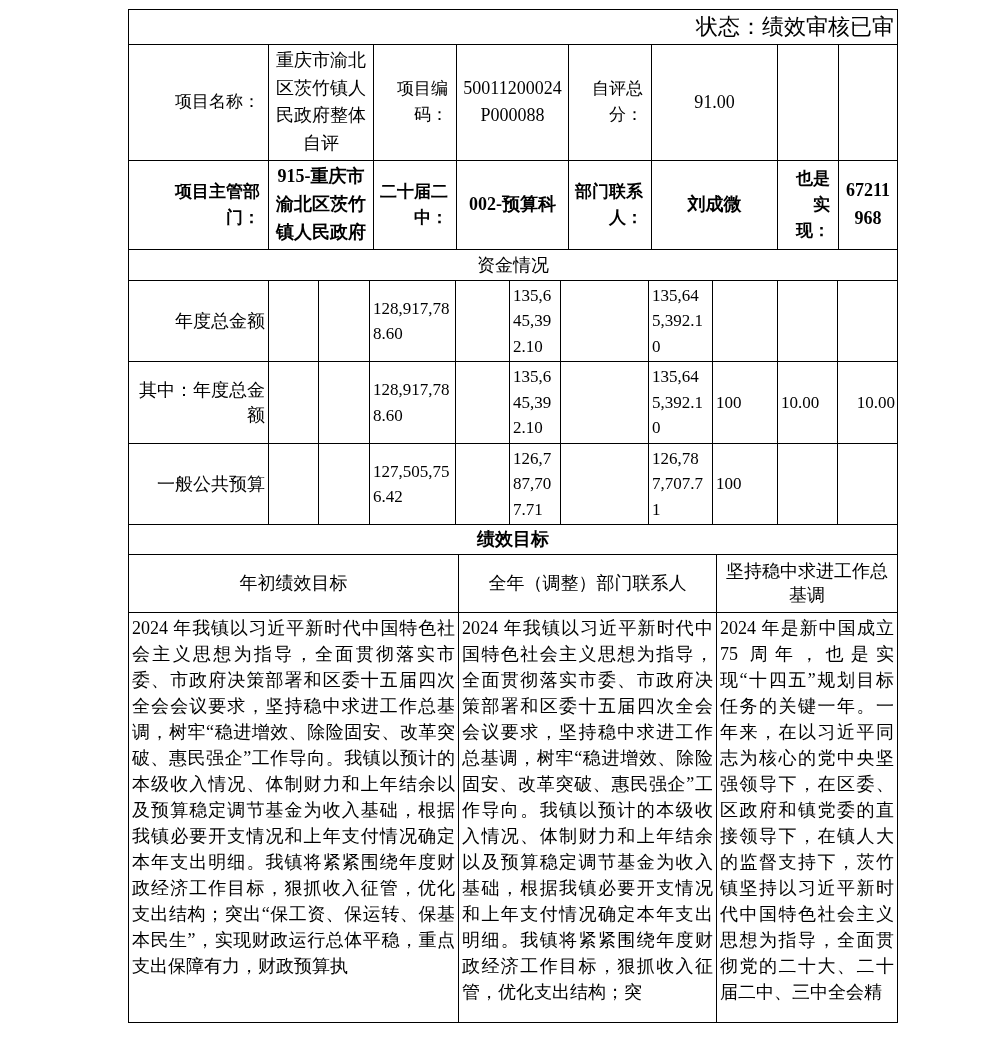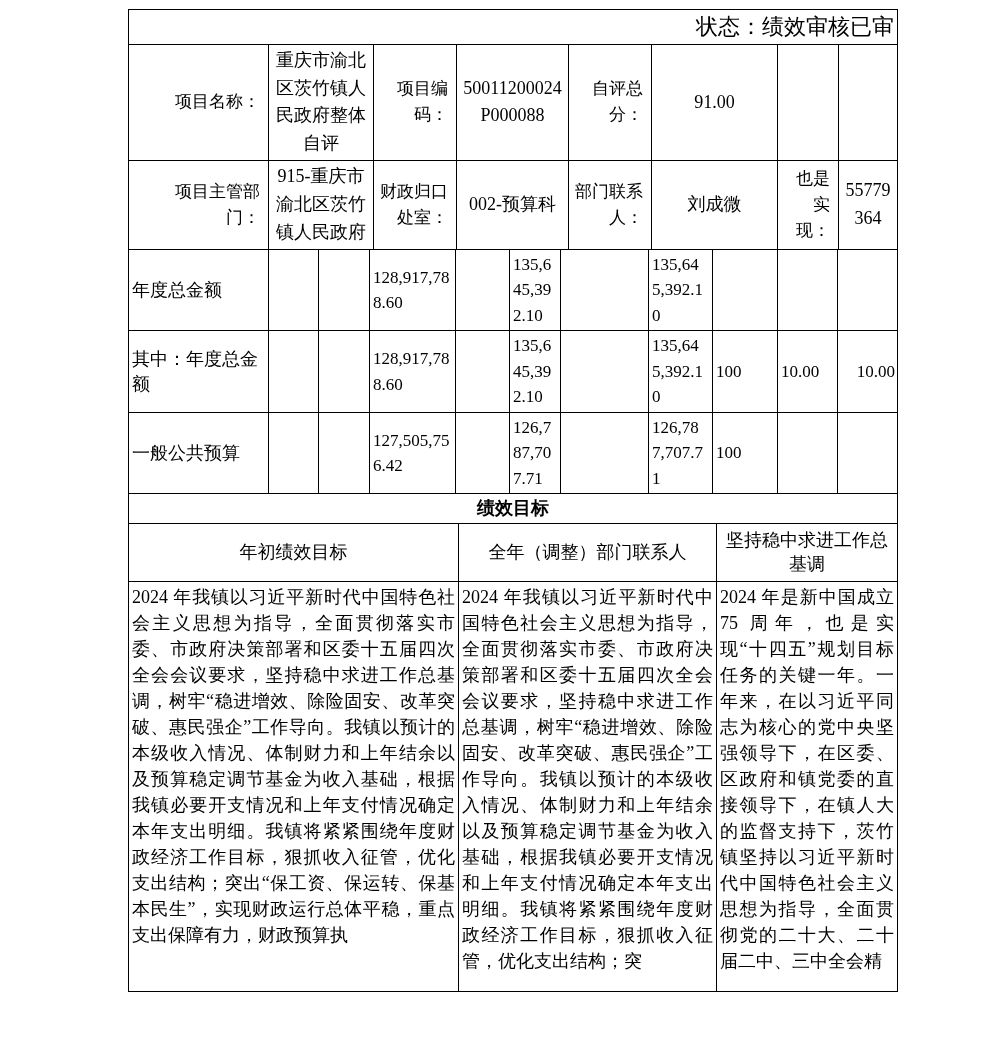--- a/index.html
+++ b/index.html
@@ -10,34 +10,34 @@
   .sheet{position:absolute;left:128px;top:9px;width:769px;}
   table.t{border-collapse:collapse;table-layout:fixed;width:769px;}
   table.t + table.t{margin-top:-1px;}
   td{border:1px solid #000;padding:2px 3px;word-break:break-all;overflow:hidden;
      font-size:18px;vertical-align:middle;line-height:1.35;}
   
   tr.r-status{height:27px;}
   td.status{text-align:right;font-size:22px;padding-right:3px;}
   
   tr.r-info1{height:112px;}
-  tr.r-info2{height:84px;}
+  tr.r-info2{height:84px;font-weight:bold;}
   td.lbl{text-align:right;font-size:17px;padding-left:4px;padding-right:8px;line-height:1.55;}
   td.lbl .w5{max-width:100px;margin-left:auto;}
   td.val{text-align:center;line-height:1.55;}
   
   td.sec{text-align:center;}
   tr.r-sec1{height:31px;}
   tr.r-sec2{height:28px;font-weight:bold;}
   
   tr.fh{height:57px;}
   tr.fh td{text-align:center;font-size:17px;}
   tr.fr1,tr.fr2{height:80px;}
   tr.fr3{height:77px;}
-  td.flbl{text-align:left;}
+  td.flbl{text-align:right;}
   td.num{text-align:left;font-size:17px;line-height:1.5;}
   td.score{text-align:right;padding-right:2px;}
   
   tr.ph{height:58px;}
   tr.ph td{text-align:center;}
   tr.pt td{height:405px;vertical-align:top;padding:2px 3px;}
   .clip{height:396px;overflow:hidden;text-align:justify;line-height:26px;font-size:18px;}
 </style>
 </head>
 <body>
@@ -74,50 +74,53 @@
       <td class="val">91.00</td>
       <td class="lbl"></td>
       <td class="val"></td>
     </tr>
     <tr class="r-info2">
       <td class="lbl">
             <div class="w5">项目主管部门：</div>
           </td>
       <td class="val">915-重庆市渝北区茨竹镇人民政府</td>
       <td class="lbl">
-            <div>财政归口处室：</div>
+            <div>二十届二中：</div>
           </td>
       <td class="val">002-预算科</td>
       <td class="lbl">
             <div>部门联系人：</div>
           </td>
       <td class="val">刘成微</td>
       <td class="lbl">
             <div>也是实现：</div>
           </td>
-      <td class="val">55779364</td>
+      <td class="val">67211968</td>
     </tr>
   </tbody>
     </table>
 
   <table class="t">
     <colgroup>
       <col style="width:140px">
         <col style="width:50px">
         <col style="width:51px">
         <col style="width:86px">
       <col style="width:54px">
         <col style="width:51px">
         <col style="width:88px">
         <col style="width:64px">
       <col style="width:65px">
         <col style="width:60px">
         <col style="width:60px">
     </colgroup>
     <tbody>
+        <tr class="r-sec1">
+      <td colspan="11" class="sec">资金情况</td>
+    </tr>
     <tr class="fr1">
       <td class="flbl">年度总金额</td>
       <td></td>
       <td></td>
       <td class="num">128,917,788.60</td>
       <td></td>
       <td class="num">135,645,392.10</td>
       <td></td>
       <td class="num">135,645,392.10</td>
       <td class="num"></td>

